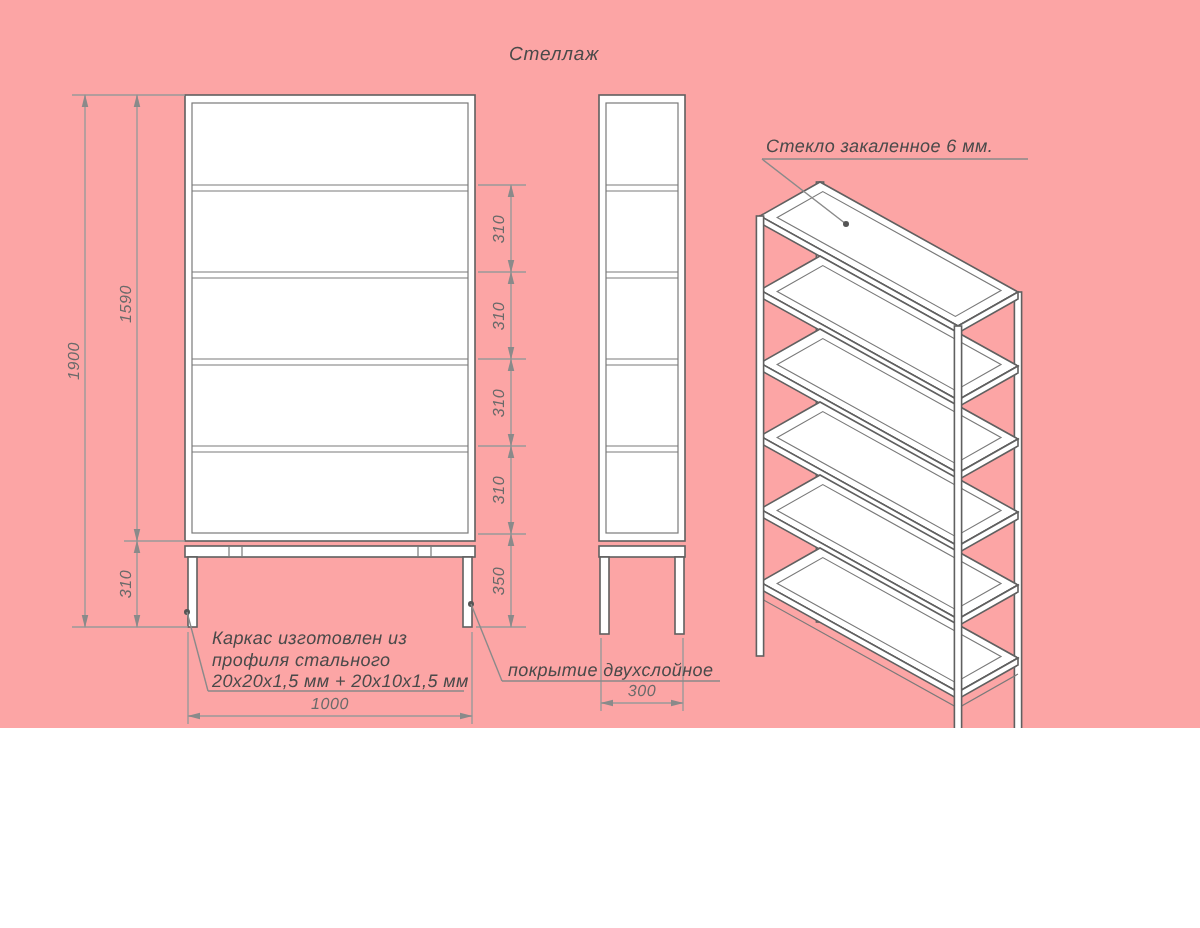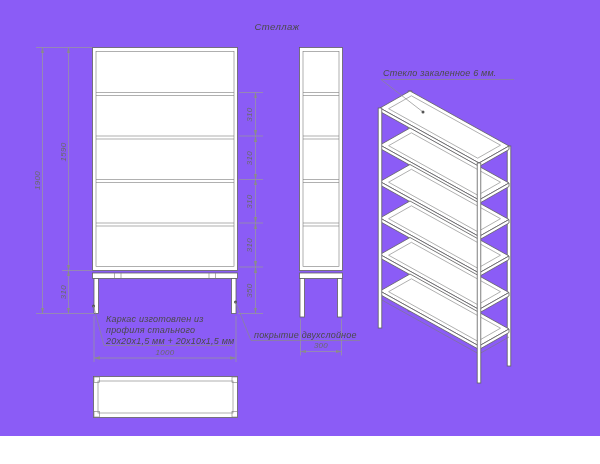--- a/index.html
+++ b/index.html
@@ -1,17 +1,17 @@
 <!DOCTYPE html>
 <html><head>
 <meta charset="utf-8">
 <style>
   html,body{margin:0;padding:0;background:#ffffff;}
   .canvas{
-    position:relative;width:600px;height:436px;background:#8b5cf6;overflow:hidden;
+    position:relative;width:600px;height:364px;background:#fca5a5;overflow:hidden;
     font-family:"Liberation Sans",sans-serif;
   }
   svg{display:block;}
   text{
     font-family:"Liberation Sans",sans-serif;
     font-style:italic;
     fill:#4a4a4a;
   }
   .t-title{font-size:9.5px;letter-spacing:.4px;}
   .t-note{font-size:9px;letter-spacing:.2px;}

